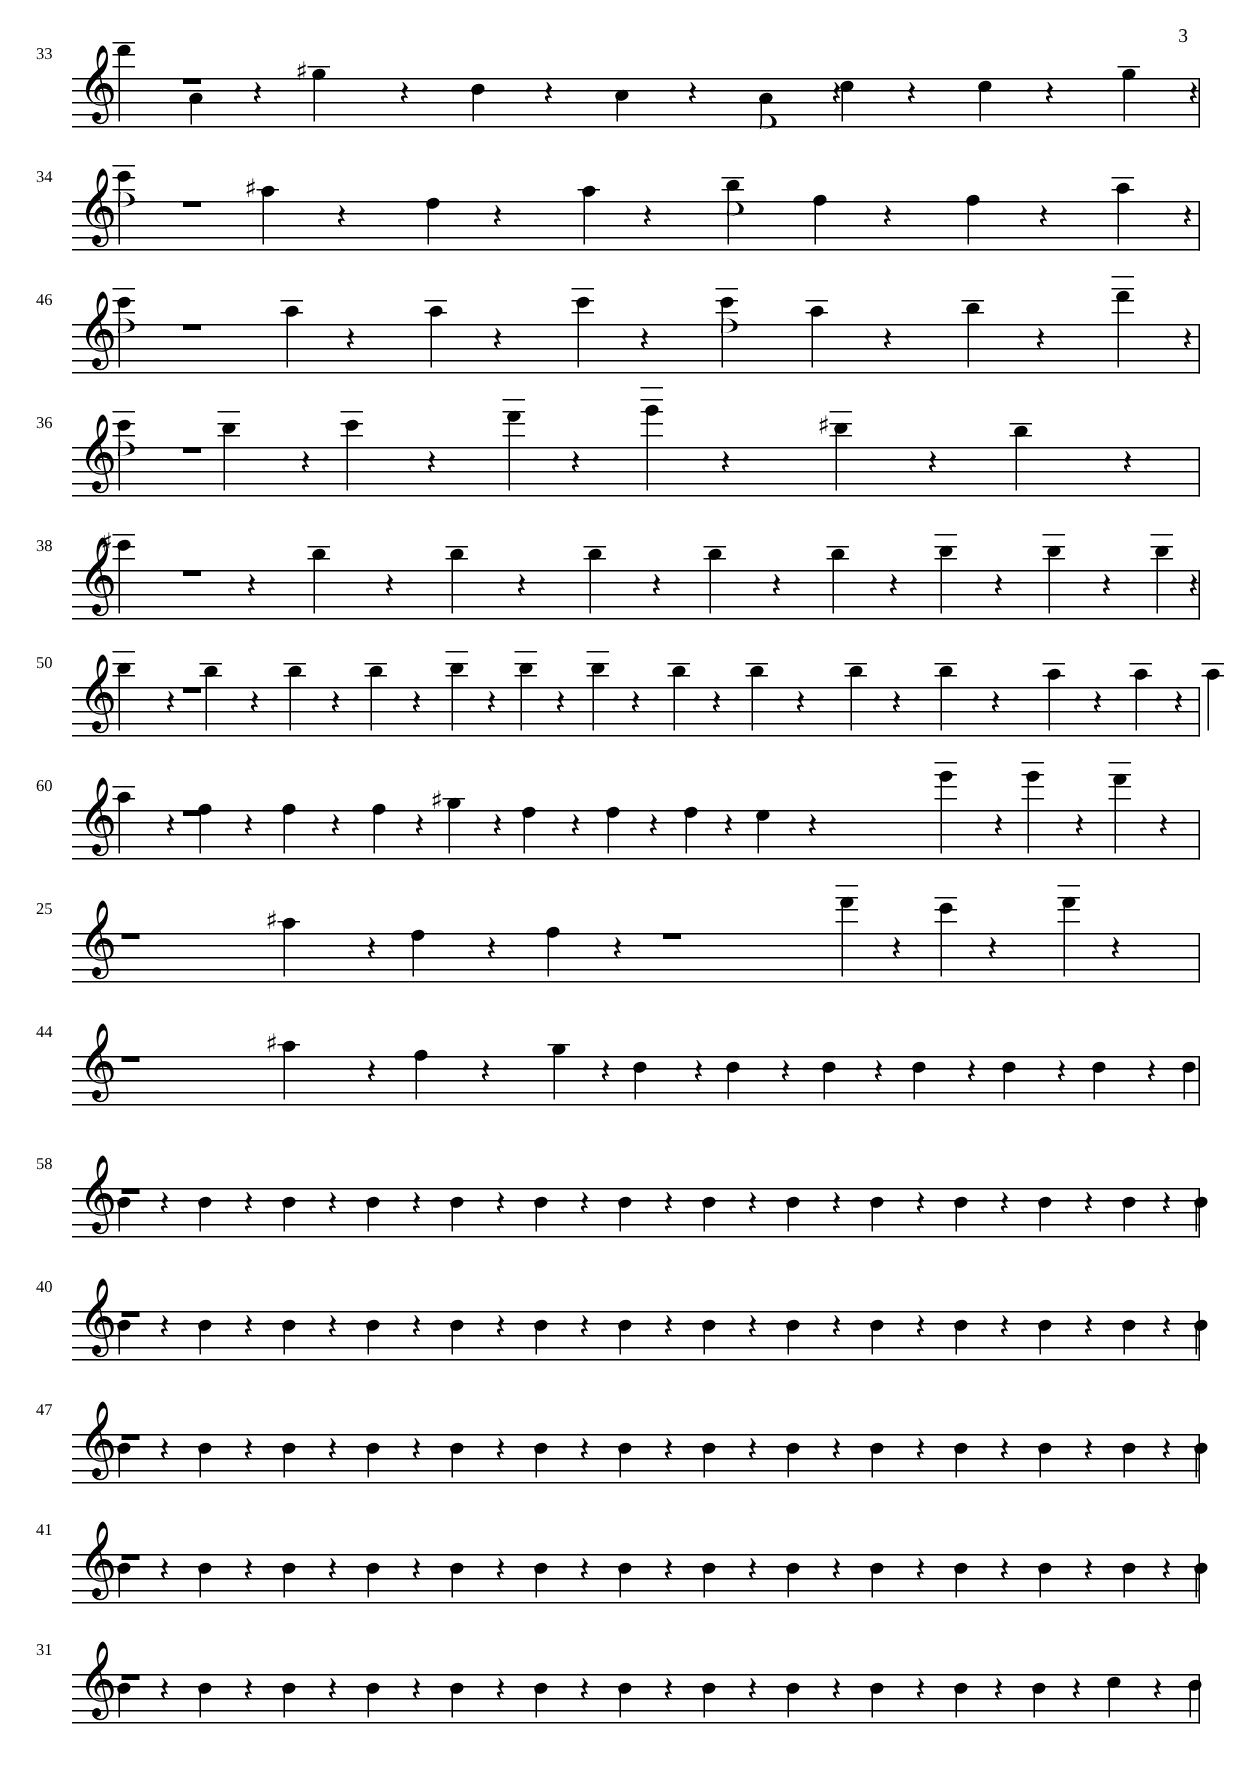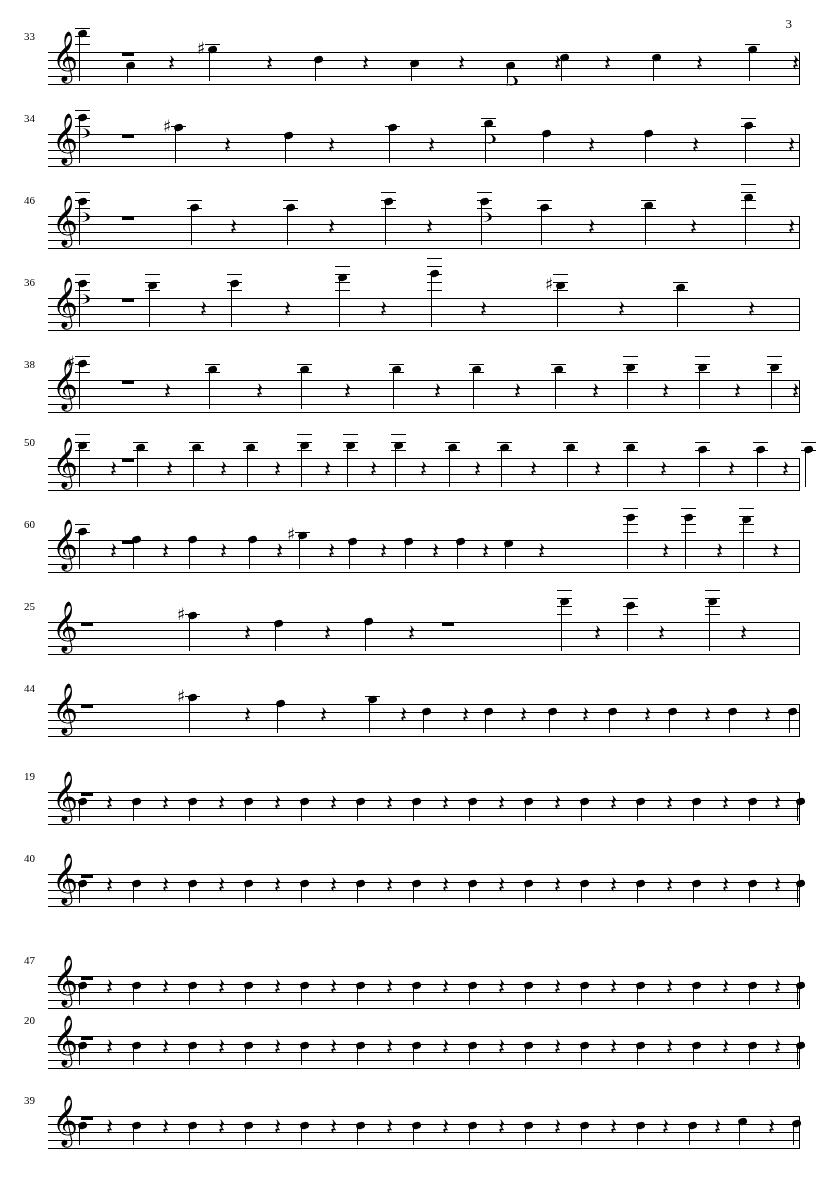--- a/index.html
+++ b/index.html
@@ -640,21 +640,21 @@
         <div class="rest-q" style="left: 352px; top: 28px;">𝄽</div>
         <div class="rest-q" style="left: 414px; top: 28px;">𝄽</div>
         <div class="rest-q" style="left: 472px; top: 28px;">𝄽</div>
         <div class="rest-q" style="left: 534px; top: 28px;">𝄽</div>
         <div class="rest-q" style="left: 596px; top: 28px;">𝄽</div>
         <div class="rest-q" style="left: 656px; top: 28px;">𝄽</div>
         <div class="rest-q" style="left: 716px; top: 28px;">𝄽</div>
         <div class="rest-bar" style="left: 33px; top: 28px;"></div>
       </div>
       <div class="system" style="top: 764px;">
-        <div class="measure-number">19</div>
+        <div class="measure-number">58</div>
         <div class="staff">
           <div class="line"></div>
           <div class="line"></div>
           <div class="line"></div>
           <div class="line"></div>
           <div class="line"></div>
         </div>
         <div class="clef">𝄞</div>
         <div class="barline-end"></div>
         <div class="note" style="left: 30px; top: 34px;"></div>
@@ -747,21 +747,21 @@
         <div class="rest-q" style="left: 338px; top: 28px;">𝄽</div>
         <div class="rest-q" style="left: 394px; top: 28px;">𝄽</div>
         <div class="rest-q" style="left: 450px; top: 28px;">𝄽</div>
         <div class="rest-q" style="left: 506px; top: 28px;">𝄽</div>
         <div class="rest-q" style="left: 562px; top: 28px;">𝄽</div>
         <div class="rest-q" style="left: 618px; top: 28px;">𝄽</div>
         <div class="rest-q" style="left: 674px; top: 28px;">𝄽</div>
         <div class="rest-q" style="left: 726px; top: 28px;">𝄽</div>
         <div class="rest-bar" style="left: 33px; top: 28px;"></div>
       </div>
-      <div class="system" style="top: 948px;">
+      <div class="system" style="top: 928px;">
         <div class="measure-number">47</div>
         <div class="staff">
           <div class="line"></div>
           <div class="line"></div>
           <div class="line"></div>
           <div class="line"></div>
           <div class="line"></div>
         </div>
         <div class="clef">𝄞</div>
         <div class="barline-end"></div>
@@ -802,21 +802,21 @@
         <div class="rest-q" style="left: 394px; top: 28px;">𝄽</div>
         <div class="rest-q" style="left: 450px; top: 28px;">𝄽</div>
         <div class="rest-q" style="left: 506px; top: 28px;">𝄽</div>
         <div class="rest-q" style="left: 562px; top: 28px;">𝄽</div>
         <div class="rest-q" style="left: 618px; top: 28px;">𝄽</div>
         <div class="rest-q" style="left: 674px; top: 28px;">𝄽</div>
         <div class="rest-q" style="left: 726px; top: 28px;">𝄽</div>
         <div class="rest-bar" style="left: 33px; top: 28px;"></div>
       </div>
       <div class="system" style="top: 1008px;">
-        <div class="measure-number">20</div>
+        <div class="measure-number">41</div>
         <div class="staff">
           <div class="line"></div>
           <div class="line"></div>
           <div class="line"></div>
           <div class="line"></div>
           <div class="line"></div>
         </div>
         <div class="clef">𝄞</div>
         <div class="barline-end"></div>
         <div class="note" style="left: 30px; top: 34px;"></div>
@@ -856,21 +856,21 @@
         <div class="rest-q" style="left: 394px; top: 28px;">𝄽</div>
         <div class="rest-q" style="left: 450px; top: 28px;">𝄽</div>
         <div class="rest-q" style="left: 506px; top: 28px;">𝄽</div>
         <div class="rest-q" style="left: 562px; top: 28px;">𝄽</div>
         <div class="rest-q" style="left: 618px; top: 28px;">𝄽</div>
         <div class="rest-q" style="left: 674px; top: 28px;">𝄽</div>
         <div class="rest-q" style="left: 726px; top: 28px;">𝄽</div>
         <div class="rest-bar" style="left: 33px; top: 28px;"></div>
       </div>
       <div class="system" style="top: 1088px;">
-        <div class="measure-number">39</div>
+        <div class="measure-number">31</div>
         <div class="staff">
           <div class="line"></div>
           <div class="line"></div>
           <div class="line"></div>
           <div class="line"></div>
           <div class="line"></div>
         </div>
         <div class="clef">𝄞</div>
         <div class="barline-end"></div>
         <div class="note" style="left: 30px; top: 34px;"></div>

